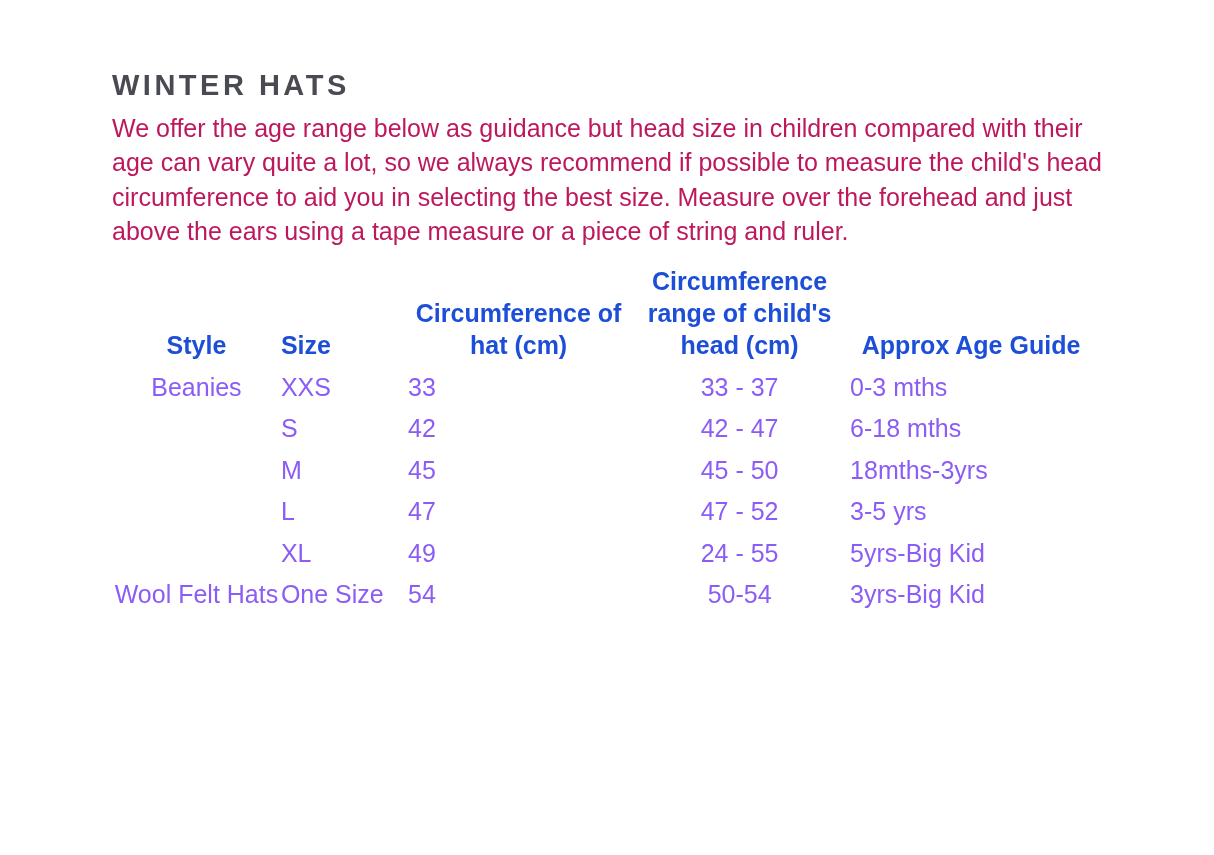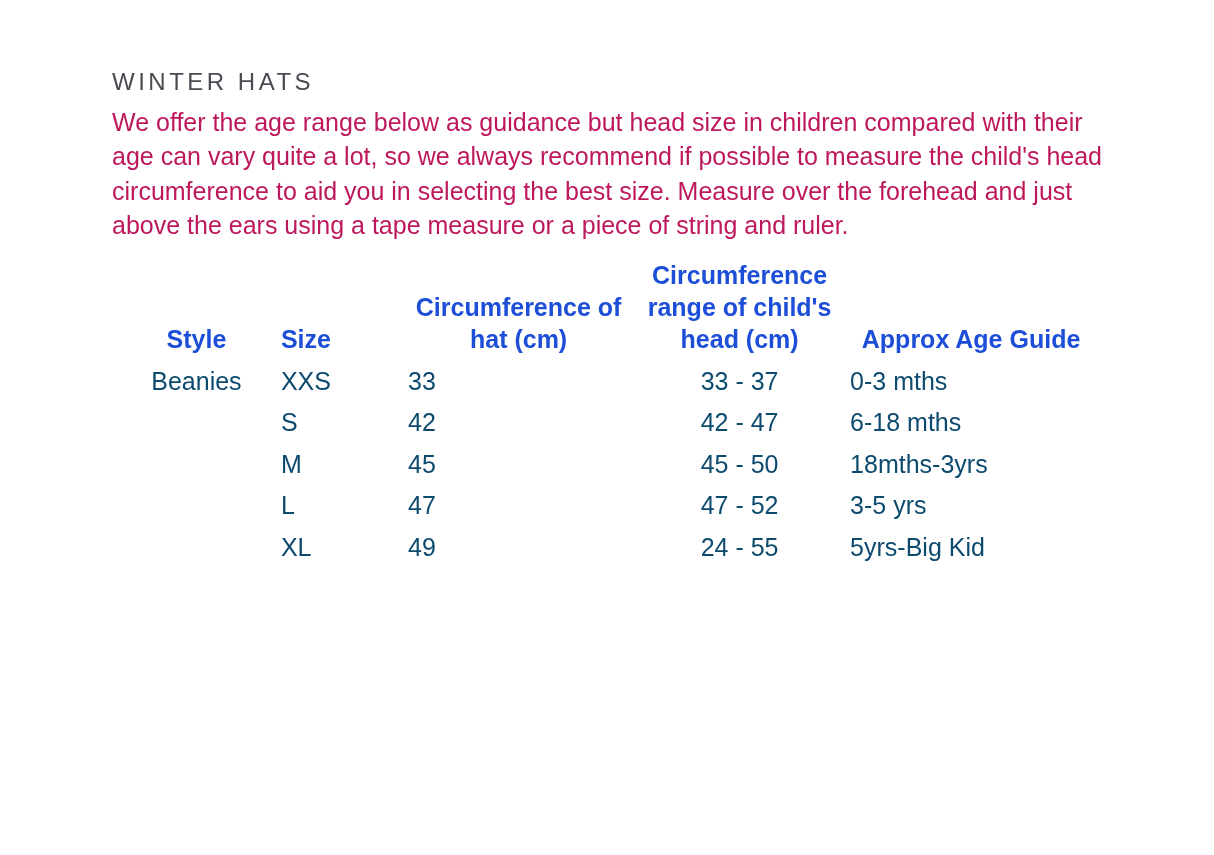--- a/index.html
+++ b/index.html
@@ -15,22 +15,22 @@
     -webkit-font-smoothing: antialiased;
   }
   .page {
     position: relative;
     width: 1214px;
     height: 855px;
     box-sizing: border-box;
     padding: 68px 112px 0 112px;
   }
   .title {
-    font-size: 24px;
-    font-weight: normal;
+    font-size: 29px;
+    font-weight: bold;
     letter-spacing: 3.5px;
     color: #4a4a52;
     margin: 0 0 8px 0;
     line-height: 1.2;
   }
   .intro {
     font-size: 25px;
     line-height: 1.38;
     color: #be185d;
     margin: 0;
@@ -48,21 +48,21 @@
     font-weight: 700;
     vertical-align: bottom;
     padding: 0 0 6px 0;
     line-height: 1.28;
     color: #1d4ed8;
   }
   table.size-table td {
     font-weight: 400;
     padding: 2px 0;
     line-height: 1.5;
-    color: #0c4a6e;
+    color: #8b5cf6;
   }
   
   .col-style  { width: 162px; text-align: center; }
   .col-size   { width: 122px; text-align: left; margin-left: 10px; }
   .col-circ   { width: 212px; text-align: left; }
   .col-range  { width: 212px; text-align: center; }
   .col-age    { width: 232px; text-align: left; }
 
   th.col-style, th.col-size { padding-bottom: 22px; }
   th.col-circ, th.col-range, th.col-age { text-align: center; }
@@ -119,16 +119,23 @@
         <td class="col-range">47 - 52</td>
         <td class="col-age">3-5 yrs</td>
       </tr>
       <tr>
         <td class="col-style"></td>
         <td class="col-size">XL</td>
         <td class="col-circ">49</td>
         <td class="col-range">24 - 55</td>
         <td class="col-age">5yrs-Big Kid</td>
       </tr>
+      <tr class="row-group-gap">
+        <td class="col-style stacked">Wool Felt Hats</td>
+        <td class="col-size stacked">One Size</td>
+        <td class="col-circ vmid">54</td>
+        <td class="col-range vmid">50-54</td>
+        <td class="col-age vmid">3yrs-Big Kid</td>
+      </tr>
     </tbody>
   </table>
 
 </div>
 
 </body></html>

